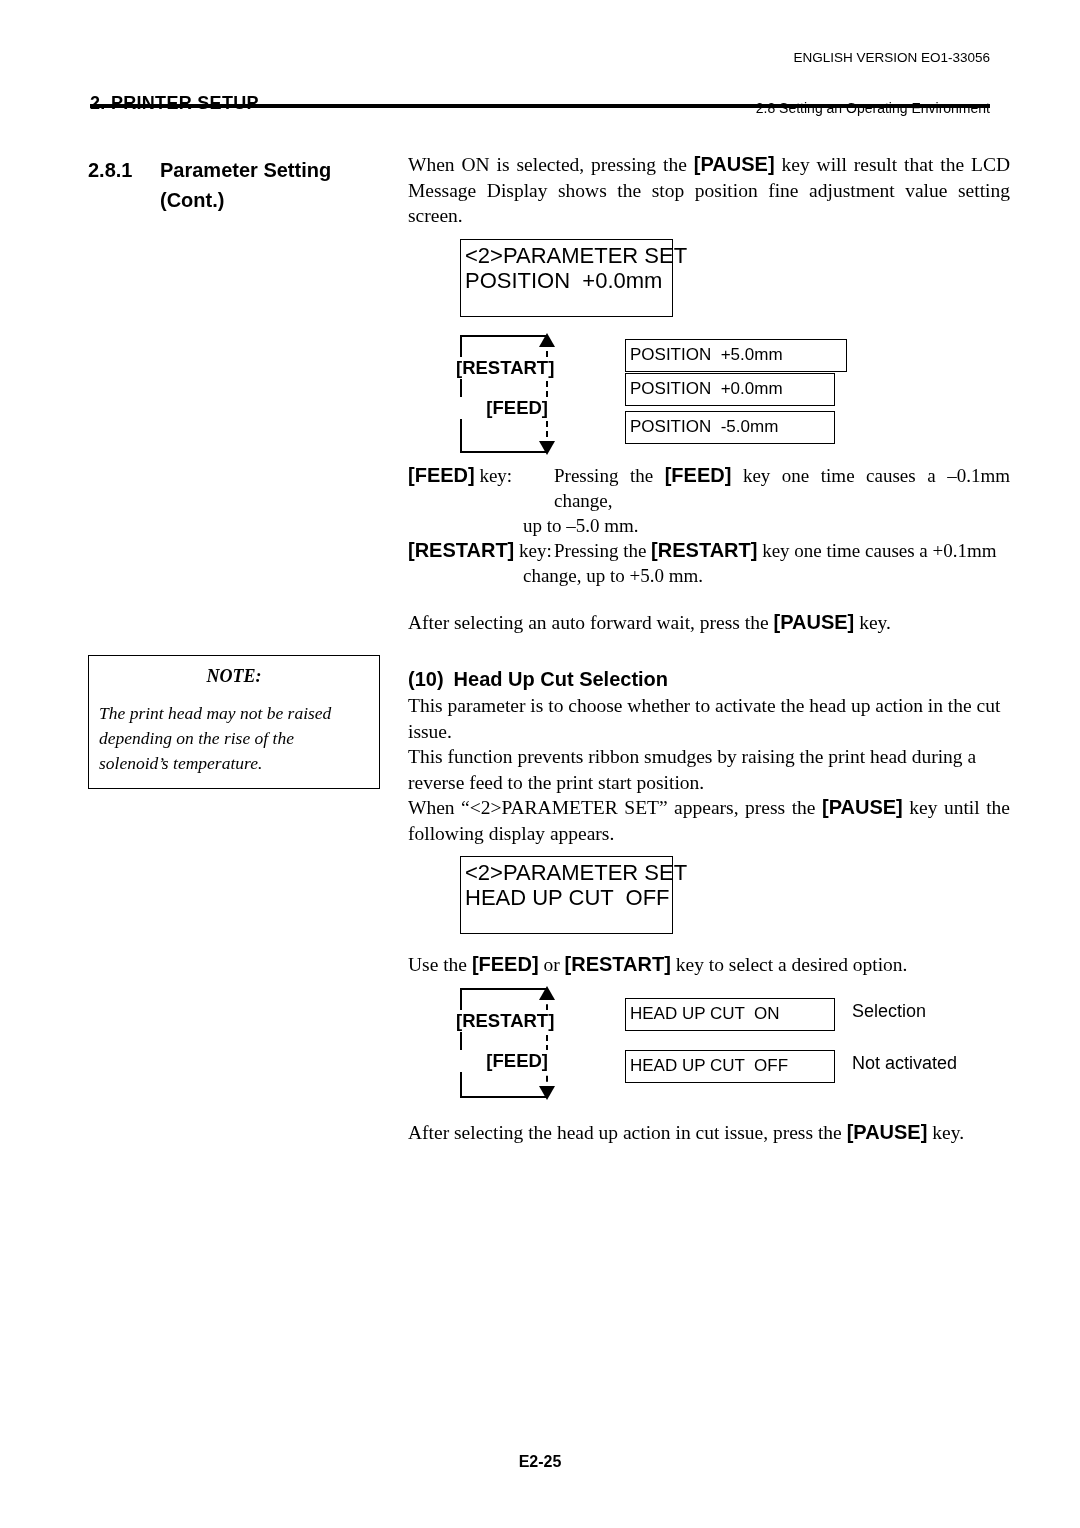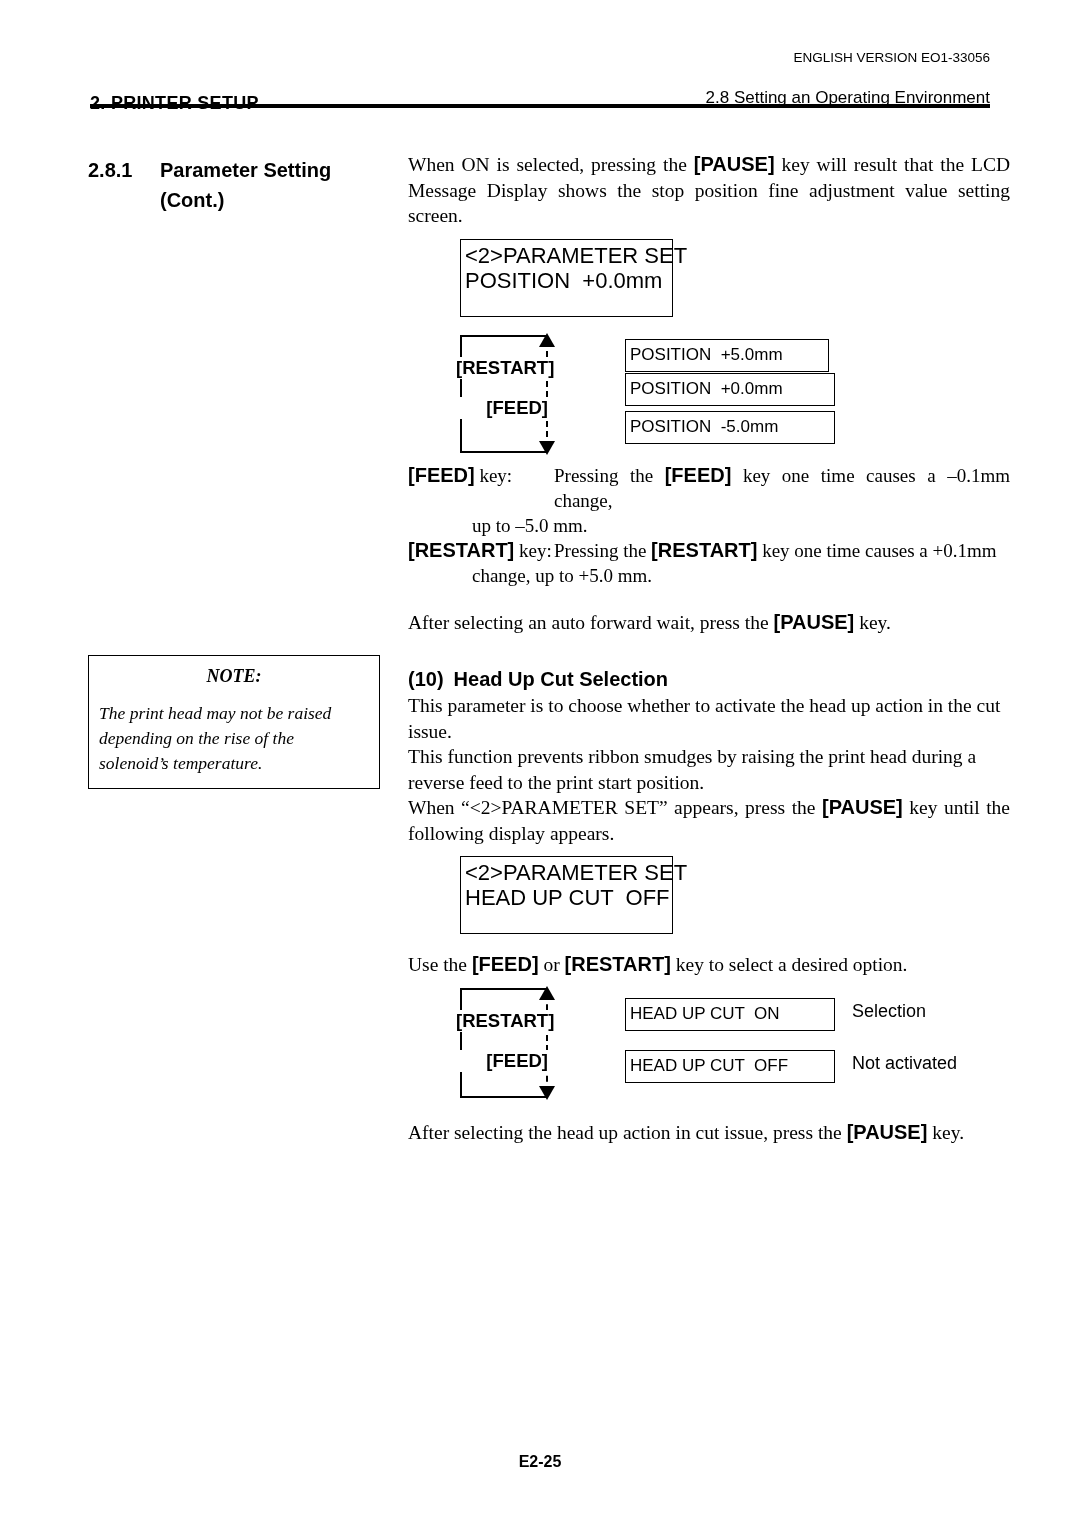--- a/index.html
+++ b/index.html
@@ -37,23 +37,23 @@
   #header-right-1 {
     position: absolute;
     right: 0;
     top: 2px;
     font-family: "Liberation Sans", sans-serif;
     font-size: 13.5px;
   }
   #header-right-2 {
     position: absolute;
     right: 0;
-    top: 40px;
-    font-family: "Liberation Sans", sans-serif;
-    font-size: 17px;
+    top: 52px;
+    font-family: "Liberation Sans", sans-serif;
+    font-size: 14px;
   }
   #header-rule {
     position: absolute;
     left: 90px;
     top: 104px;
     width: 900px;
     height: 4px;
     background: #000000;
   }
 
@@ -235,21 +235,21 @@
     white-space: pre;
   }
   .opt-note {
     position: absolute;
     font-family: "Liberation Sans", sans-serif;
     font-size: 18px;
     white-space: nowrap;
   }
 
   
-  #pos-box-0 { left: 165px; top: 4px;  width: 204px; }
+  #pos-box-0 { left: 165px; top: 4px;  width: 222px; }
   #pos-box-1 { left: 165px; top: 38px; width: 210px; }
   #pos-box-2 { left: 165px; top: 76px; width: 210px; }
 
   
   #hu-box-0 { left: 165px; top: 10px; width: 210px; }
   #hu-box-1 { left: 165px; top: 62px; width: 210px; }
   #hu-note-0 { left: 392px; top: 13px; }
   #hu-note-1 { left: 392px; top: 65px; }
 
   
@@ -264,21 +264,21 @@
   .kd-label {
     flex: 0 0 146px;
     white-space: nowrap;
   }
   .kd-text {
     flex: 1;
     text-align: justify;
     text-justify: inter-word;
   }
   .kd-text-cont {
-    margin-left: 64px;
+    margin-left: 115px;
   }
 
   
   #subsection-heading {
     font-family: "Liberation Sans", sans-serif;
     font-weight: bold;
     font-size: 20px;
     line-height: 28px;
   }
   #subsection-num { margin-right: 10px; }

